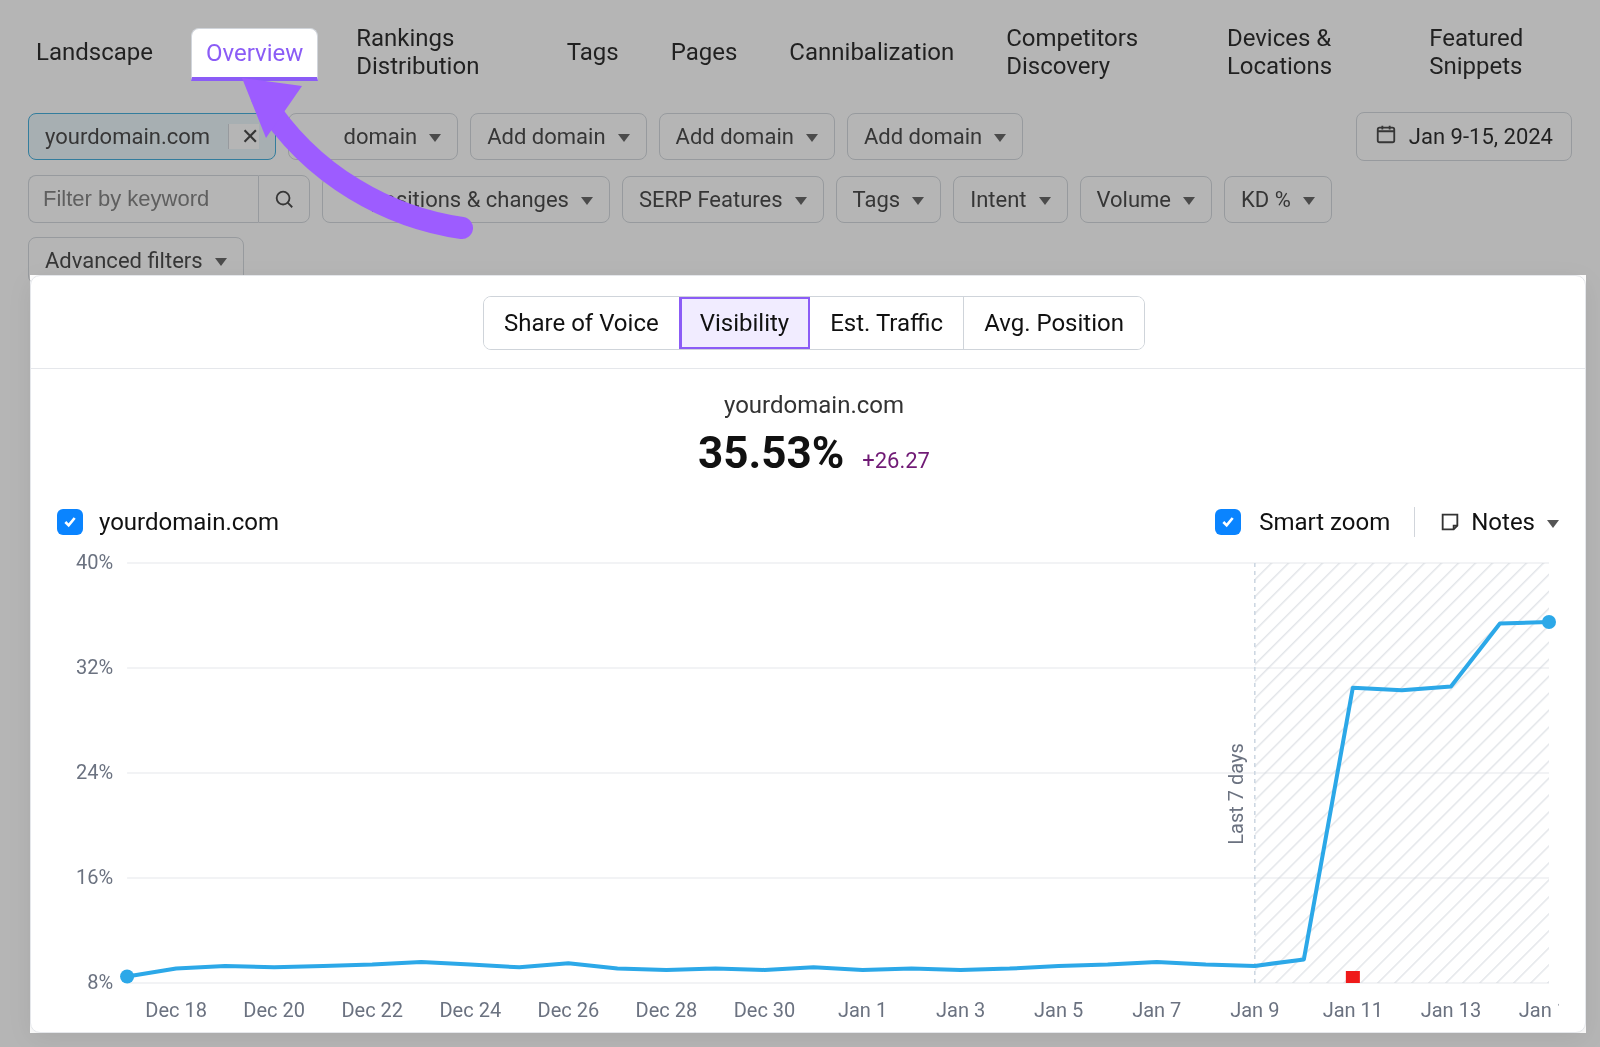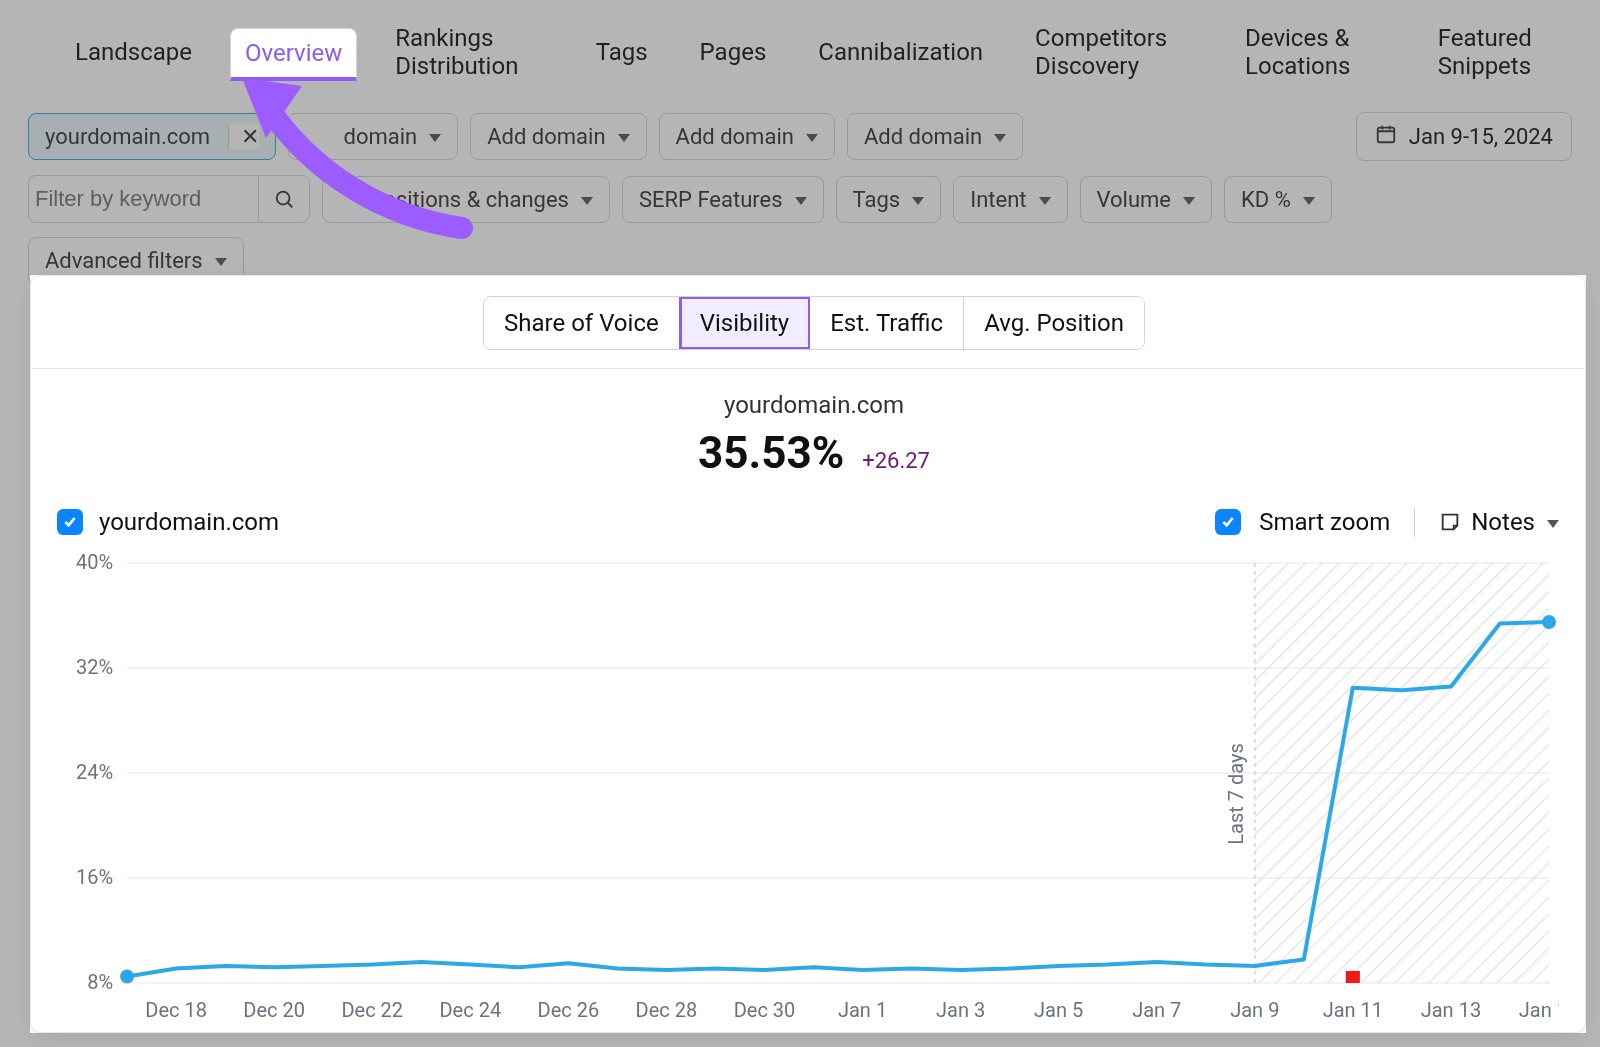--- a/index.html
+++ b/index.html
@@ -14,21 +14,20 @@
   }
 
   
   .topnav {
     display: flex;
     align-items: center;
     gap: 24px;
     padding: 14px 22px 0 22px;
     font-size: 24px;
     color: #111;
-    margin-left: 39px;
   }
   .topnav .tab {
     padding: 10px 14px 14px 14px;
     border-radius: 8px 8px 0 0;
     cursor: pointer;
   }
   .topnav .tab.active {
     background: #fff;
     border: 1px solid #d1d5db;
     border-bottom: 4px solid #8b5cf6;
@@ -48,21 +47,21 @@
   .pill.domain { background:#e9f6fb; border-color:#2ea5d8; }
   .pill.domain .close {
     margin-left:8px; background:#fff; border-left:1px solid #cfd4da;
     padding:0 0 0 12px; color:#333; font-size:22px;
   }
   .input-wrap {
     display:inline-flex; align-items:stretch;
   }
   .input-wrap input {
     border:1px solid #cfd4da; border-right:none; border-radius:8px 0 0 8px;
-    padding:10px 6px; font-size:22px; width:230px; color:#0f766e;
+    padding:10px 14px; font-size:22px; width:230px; color:#0f766e;
   }
   .input-wrap .search-btn {
     border:1px solid #cfd4da; border-radius:0 8px 8px 0; background:#fff;
     display:flex; align-items:center; justify-content:center; width:52px; cursor:pointer;
   }
   .date-wrap { margin-left:auto; }
   .date-pill {
     display:inline-flex; align-items:center; gap:12px;
     background:#fff; border:1px solid #cfd4da; border-radius:8px;
     padding:10px 18px; font-size:22px;

